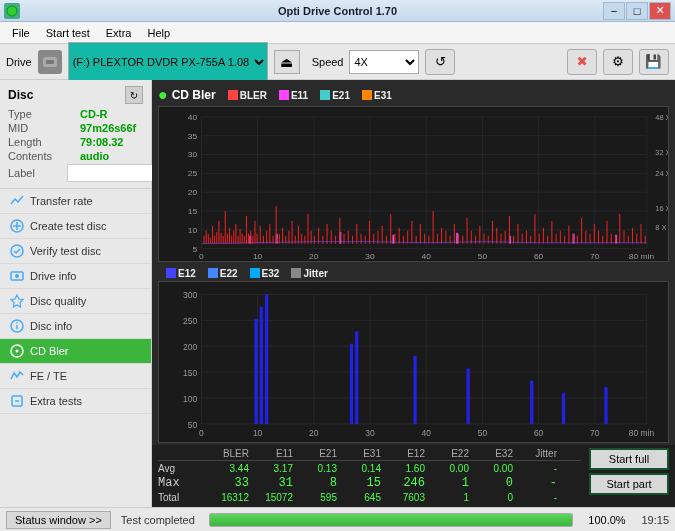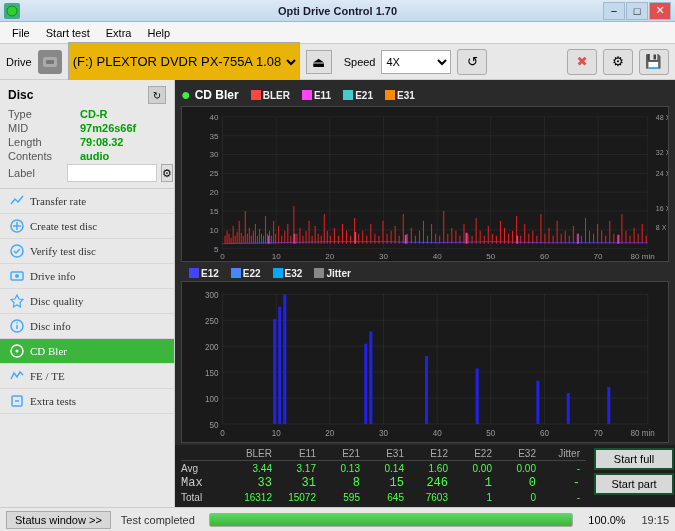--- a/index.html
+++ b/index.html
@@ -84,24 +84,24 @@
     }
     .toolbar-label { font-size: 11px; }
     .drive-icon {
       width: 24px; height: 24px;
       background: #888;
       border-radius: 3px;
       display: flex; align-items: center; justify-content: center;
     }
     .drive-select {
       height: 40px;
-      font-size: 13px;
+      font-size: 11px;
       min-width: 200px;
       border: 1px solid #aaa;
-      background: #eab308;
+      background: #14b8a6;
     }
     .eject-btn {
       width: 26px; height: 24px;
       background: #e0e0e0;
       border: 1px solid #aaa;
       cursor: pointer;
       display: flex; align-items: center; justify-content: center;
       font-size: 14px;
     }
     .speed-label { font-size: 11px; margin-left: 6px; }
@@ -123,21 +123,21 @@
     }
 
     
     .main-layout {
       display: flex;
       height: calc(531px - 22px - 22px - 36px - 24px);
     }
 
     
     .sidebar {
-      width: 175px;
+      width: 152px;
       background: #e8e8e8;
       border-right: 1px solid #ccc;
       display: flex;
       flex-direction: column;
     }
     .disc-panel {
       background: #e8e8e8;
       padding: 6px 8px;
       border-bottom: 1px solid #ccc;
     }
@@ -183,21 +183,20 @@
       border: 1px solid #aaa;
       cursor: pointer;
       font-size: 11px;
       display: flex; align-items: center; justify-content: center;
     }
 
     .sidebar-nav {
       flex: 1;
       display: flex;
       flex-direction: column;
-      font-family: Liberation Serif, serif;
     }
     .nav-item {
       display: flex;
       align-items: center;
       padding: 5px 10px;
       cursor: pointer;
       font-size: 11px;
       color: #333;
       border-bottom: 1px solid #d8d8d8;
       gap: 6px;

